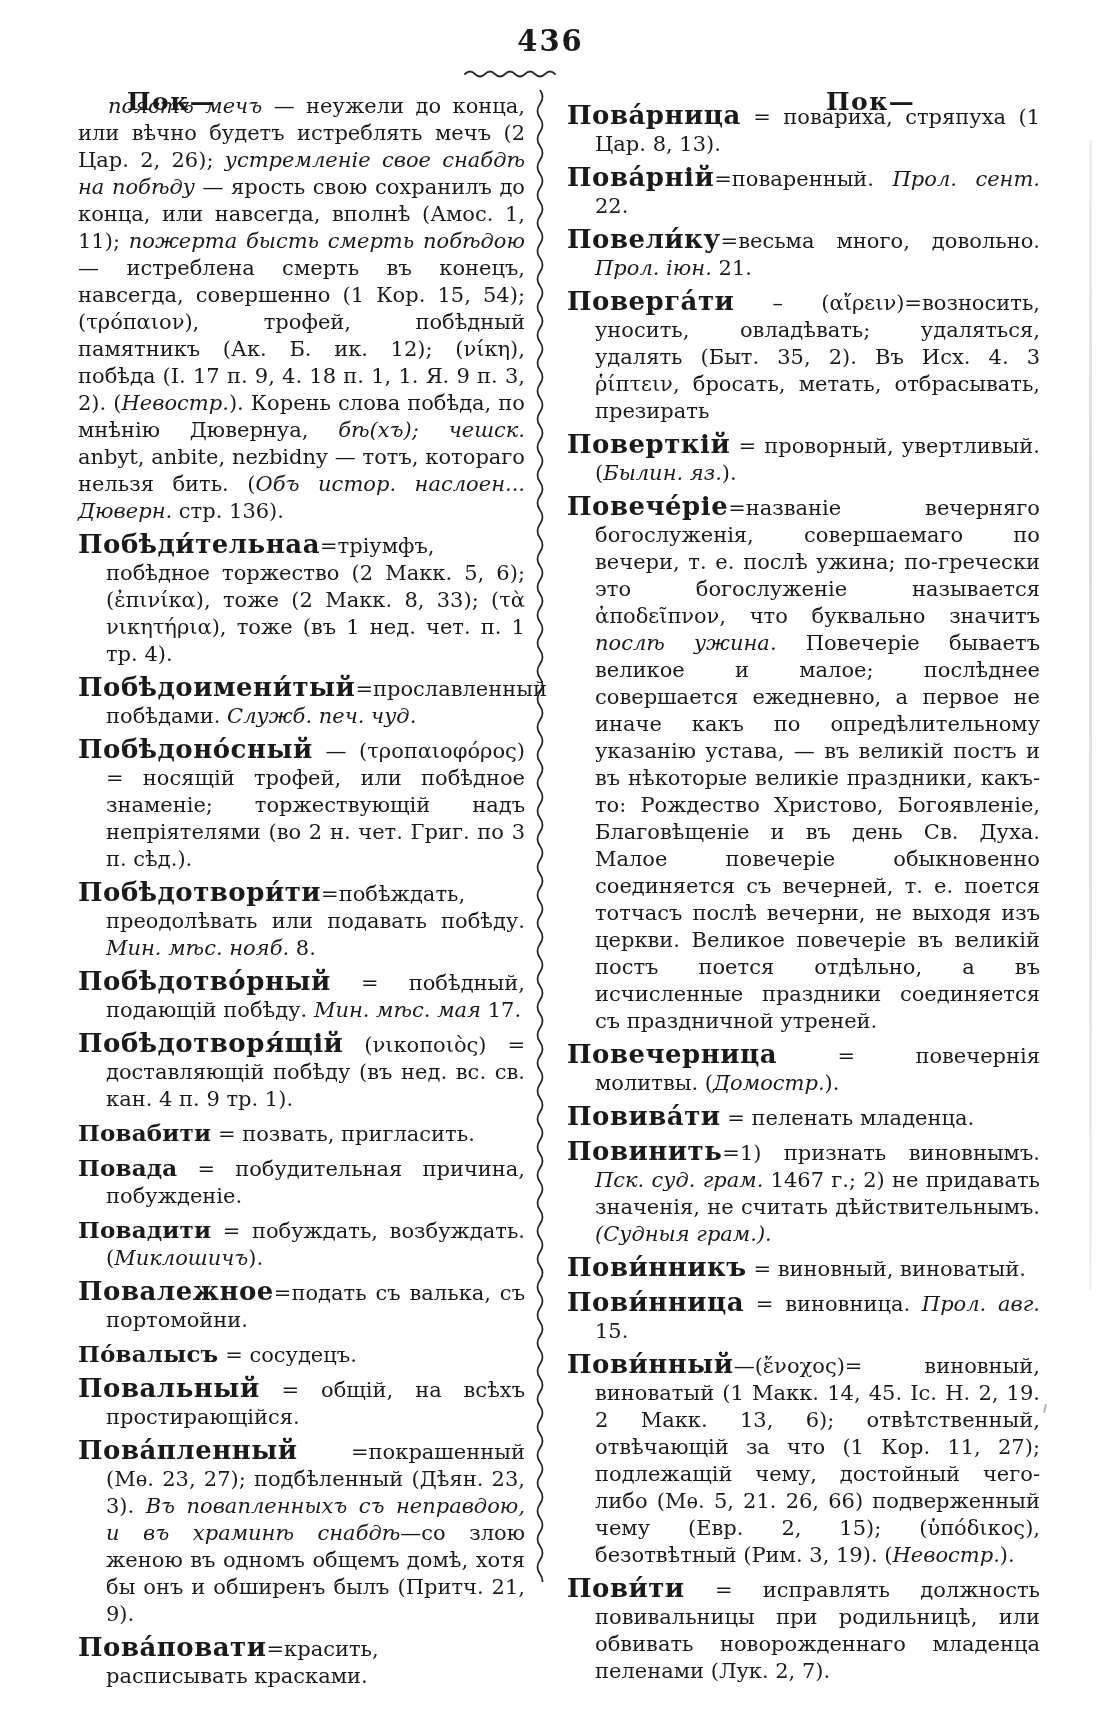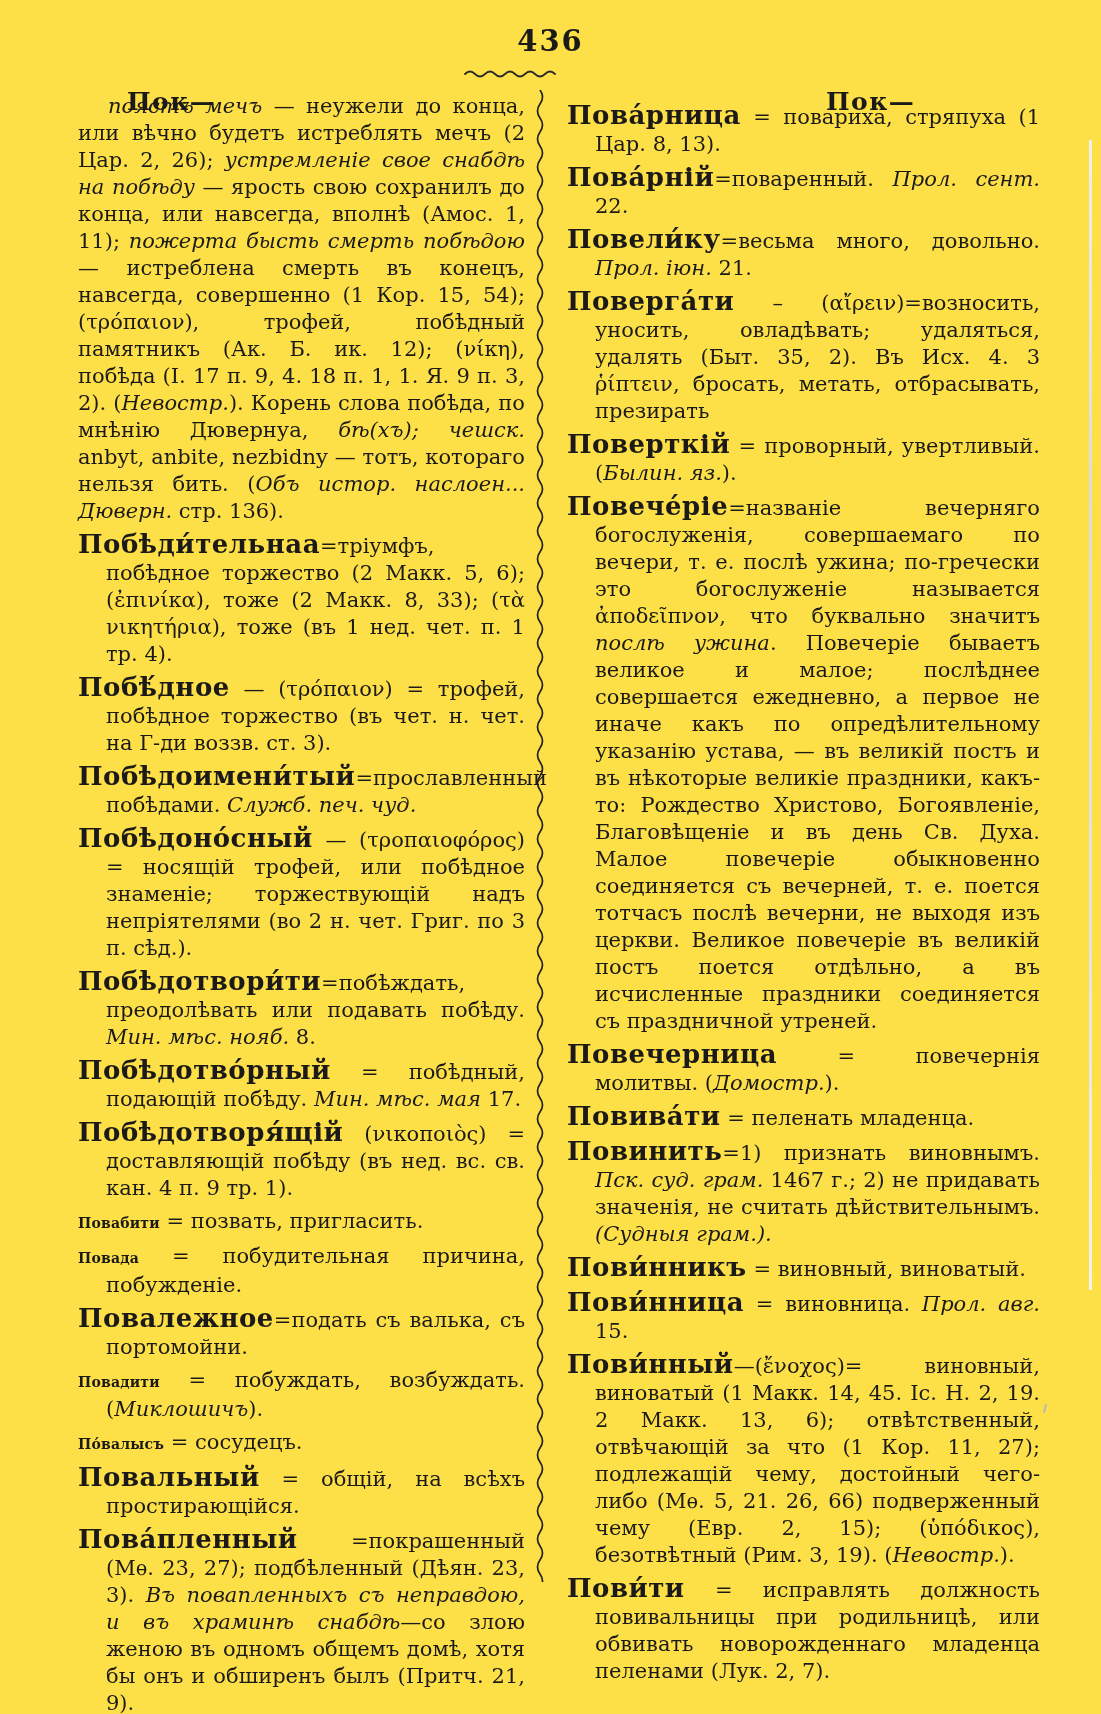--- a/index.html
+++ b/index.html
@@ -1,35 +1,35 @@
 <!DOCTYPE html>
 <html><head>
 <meta charset="utf-8">
 <style>
   html,body{margin:0;padding:0;background:#e9e9e7;}
   .page{
     position:relative;width:1101px;height:1714px;margin:0 auto;
-    background:#fde047;color:#1c1a18;overflow:hidden;
+    background:#ffffff;color:#1c1a18;overflow:hidden;
     font-family:"DejaVu Serif","Liberation Serif",serif;
   }
   .runhead{position:absolute;top:54px;font-size:25px;font-weight:bold;letter-spacing:1.5px;margin-top:33px;}
   .runhead.left{left:127px;}
   .runhead.right{left:826px;}
   .pagenum{position:absolute;top:24px;left:0;width:100%;text-align:center;
     font-size:29px;font-weight:bold;letter-spacing:2px;}
   .squiggle-h{position:absolute;top:68px;left:463px;}
   .divider-svg{position:absolute;left:533px;top:90px;}
   .col{position:absolute;}
   .col-left{left:78px;top:88px;width:447px;}
   .col-right{left:567px;top:96px;width:473px;}
   p.entry{margin:6px 0 0 0;padding-left:28px;text-indent:-28px;
     text-align:justify;font-size:21px;line-height:27px;}
   p.entry.cont{padding-left:0;text-indent:30px;margin-top:5px;}
   .hw{font-weight:bold;letter-spacing:0.5px;font-size:26px;}
-  .hw-small{font-size:14px;letter-spacing:0.2px;}
+  .hw-small{font-size:23px;letter-spacing:0.2px;}
   .seg-i{font-style:italic;}
   .edge-line{position:absolute;right:9px;top:140px;width:3px;height:1150px;
     background:linear-gradient(to bottom,#efefec,#dcdcd8 30%,#e3e3df 70%,#f2f2ef);}
   .tick-mark{position:absolute;left:1044px;top:1404px;width:2px;height:9px;
     background:#b9b7b2;transform:rotate(14deg);}
 </style>
 </head>
 <body>
 
 <div class="page">
@@ -43,30 +43,29 @@
   <span class="runhead left">Пок—</span>
   <span class="runhead right">Пок—</span>
 
   <svg class="divider-svg" width="14" height="1492" viewBox="0 0 14 1492">
     <path id="divider-path" d="M7 0 q5 7 0 14 q-5 7 0 14 q5 7 0 14 q-5 7 0 14 q5 7 0 14 q-5 7 0 14 q5 7 0 14 q-5 7 0 14 q5 7 0 14 q-5 7 0 14 q5 7 0 14 q-5 7 0 14 q5 7 0 14 q-5 7 0 14 q5 7 0 14 q-5 7 0 14 q5 7 0 14 q-5 7 0 14 q5 7 0 14 q-5 7 0 14 q5 7 0 14 q-5 7 0 14 q5 7 0 14 q-5 7 0 14 q5 7 0 14 q-5 7 0 14 q5 7 0 14 q-5 7 0 14 q5 7 0 14 q-5 7 0 14 q5 7 0 14 q-5 7 0 14 q5 7 0 14 q-5 7 0 14 q5 7 0 14 q-5 7 0 14 q5 7 0 14 q-5 7 0 14 q5 7 0 14 q-5 7 0 14 q5 7 0 14 q-5 7 0 14 q5 7 0 14 q-5 7 0 14 q5 7 0 14 q-5 7 0 14 q5 7 0 14 q-5 7 0 14 q5 7 0 14 q-5 7 0 14 q5 7 0 14 q-5 7 0 14 q5 7 0 14 q-5 7 0 14 q5 7 0 14 q-5 7 0 14 q5 7 0 14 q-5 7 0 14 q5 7 0 14 q-5 7 0 14 q5 7 0 14 q-5 7 0 14 q5 7 0 14 q-5 7 0 14 q5 7 0 14 q-5 7 0 14 q5 7 0 14 q-5 7 0 14 q5 7 0 14 q-5 7 0 14 q5 7 0 14 q-5 7 0 14 q5 7 0 14 q-5 7 0 14 q5 7 0 14 q-5 7 0 14 q5 7 0 14 q-5 7 0 14 q5 7 0 14 q-5 7 0 14 q5 7 0 14 q-5 7 0 14 q5 7 0 14 q-5 7 0 14 q5 7 0 14 q-5 7 0 14 q5 7 0 14 q-5 7 0 14 q5 7 0 14 q-5 7 0 14 q5 7 0 14 q-5 7 0 14 q5 7 0 14 q-5 7 0 14 q5 7 0 14 q-5 7 0 14 q5 7 0 14 q-5 7 0 14 q5 7 0 14 q-5 7 0 14 q5 7 0 14 q-5 7 0 14 q5 7 0 14 q-5 7 0 14 q5 7 0 14 q-5 7 0 14 q5 7 0 14" fill="none" stroke="#242220" stroke-width="1.7"></path>
   </svg>
 
   <div class="col col-left" id="col-left">
       <p class="entry cont"><span class="seg-i">поястъ мечъ</span><span class="seg-n"> — неужели до конца, или вѣчно будетъ истреблять мечъ (2 Цар. 2, 26); </span><span class="seg-i">устремленіе свое снабдѣ на побѣду</span><span class="seg-n"> — ярость свою сохранилъ до конца, или навсегда, вполнѣ (Амос. 1, 11); </span><span class="seg-i">пожерта бысть смерть побѣдою</span><span class="seg-n"> — истреблена смерть въ конецъ, навсегда, совершенно (1 Кор. 15, 54); (τρόπαιον), трофей, побѣдный памятникъ (Ак. Б. ик. 12); (νίκη), побѣда (І. 17 п. 9, 4. 18 п. 1, 1. Я. 9 п. 3, 2). (</span><span class="seg-i">Невостр.</span><span class="seg-n">). Корень слова побѣда, по мнѣнію Дювернуа, </span><span class="seg-i">бѣ(хъ); чешск.</span><span class="seg-n"> anbyt, anbite, nezbidny — тотъ, котораго нельзя бить. (</span><span class="seg-i">Объ истор. наслоен... Дюверн.</span><span class="seg-n"> стр. 136).</span></p>
       <p class="entry"><span class="hw">Побѣди́тельнаа</span><span class="seg-n">=тріумфъ, побѣдное торжество (2 Макк. 5, 6); (ἐπινίκα), тоже (2 Макк. 8, 33); (τὰ νικητήρια), тоже (въ 1 нед. чет. п. 1 тр. 4).</span></p>
-      <p class="entry"><span class="hw">Побѣ́дное</span><span class="seg-n"> — (τρόπαιον) = трофей, побѣдное торжество (въ чет. н. чет. на Г-ди воззв. ст. 3).</span></p>
       <p class="entry"><span class="hw">Побѣдоимени́тый</span><span class="seg-n">=прославленный побѣдами. </span><span class="seg-i">Служб. печ. чуд.</span></p>
       <p class="entry"><span class="hw">Побѣдоно́сный</span><span class="seg-n"> — (τροπαιοφόρος) = носящій трофей, или побѣдное знаменіе; торжествующій надъ непріятелями (во 2 н. чет. Григ. по 3 п. сѣд.).</span></p>
       <p class="entry"><span class="hw">Побѣдотвори́ти</span><span class="seg-n">=побѣждать, преодолѣвать или подавать побѣду. </span><span class="seg-i">Мин. мѣс. нояб.</span><span class="seg-n"> 8.</span></p>
       <p class="entry"><span class="hw">Побѣдотво́рный</span><span class="seg-n"> = побѣдный, подающій побѣду. </span><span class="seg-i">Мин. мѣс. мая</span><span class="seg-n"> 17.</span></p>
       <p class="entry"><span class="hw">Побѣдотворя́щій</span><span class="seg-n">  (νικοποιὸς) = доставляющій побѣду (въ нед. вс. св. кан. 4 п. 9 тр. 1).</span></p>
       <p class="entry"><span class="hw hw-small">Повабити</span><span class="seg-n"> = позвать, пригласить.</span></p>
       <p class="entry"><span class="hw hw-small">Повада</span><span class="seg-n"> = побудительная причина, побужденіе.</span></p>
+      <p class="entry"><span class="hw hw-small">Повадити</span><span class="seg-n"> = побуждать, возбуждать. (</span><span class="seg-i">Миклошичъ</span><span class="seg-n">).</span></p>
       <p class="entry"><span class="hw">Повалежное</span><span class="seg-n">=подать съ валька, съ портомойни.</span></p>
-      <p class="entry"><span class="hw hw-small">Повадити</span><span class="seg-n"> = побуждать, возбуждать. (</span><span class="seg-i">Миклошичъ</span><span class="seg-n">).</span></p>
       <p class="entry"><span class="hw hw-small">По́валысъ</span><span class="seg-n"> = сосудецъ.</span></p>
       <p class="entry"><span class="hw">Повальный</span><span class="seg-n"> = общій, на всѣхъ простирающійся.</span></p>
       <p class="entry"><span class="hw">Пова́пленный</span><span class="seg-n"> =покрашенный (Мѳ. 23, 27); подбѣленный (Дѣян. 23, 3). </span><span class="seg-i">Въ повапленныхъ съ неправдою, и въ храминѣ снабдѣ</span><span class="seg-n">—со злою женою въ одномъ общемъ домѣ, хотя бы онъ и обширенъ былъ (Притч. 21, 9).</span></p>
       <p class="entry"><span class="hw">Пова́повати</span><span class="seg-n">=красить, расписывать красками. </span></p>
     </div>
   <div class="col col-right" id="col-right">
       <p class="entry"><span class="hw">Пова́рница</span><span class="seg-n"> = повариха, стряпуха (1 Цар. 8, 13).</span></p>
       <p class="entry"><span class="hw">Пова́рній</span><span class="seg-n">=поваренный. </span><span class="seg-i">Прол. сент.</span><span class="seg-n"> 22.</span></p>
       <p class="entry"><span class="hw">Повели́ку</span><span class="seg-n">=весьма много, довольно. </span><span class="seg-i">Прол. іюн.</span><span class="seg-n"> 21.</span></p>
       <p class="entry"><span class="hw">Поверга́ти</span><span class="seg-n"> – (αἴρειν)=возносить, уносить, овладѣвать; удаляться, удалять (Быт. 35, 2). Въ Исх. 4. 3 ῥίπτειν, бросать, метать, отбрасывать, презирать</span></p>

